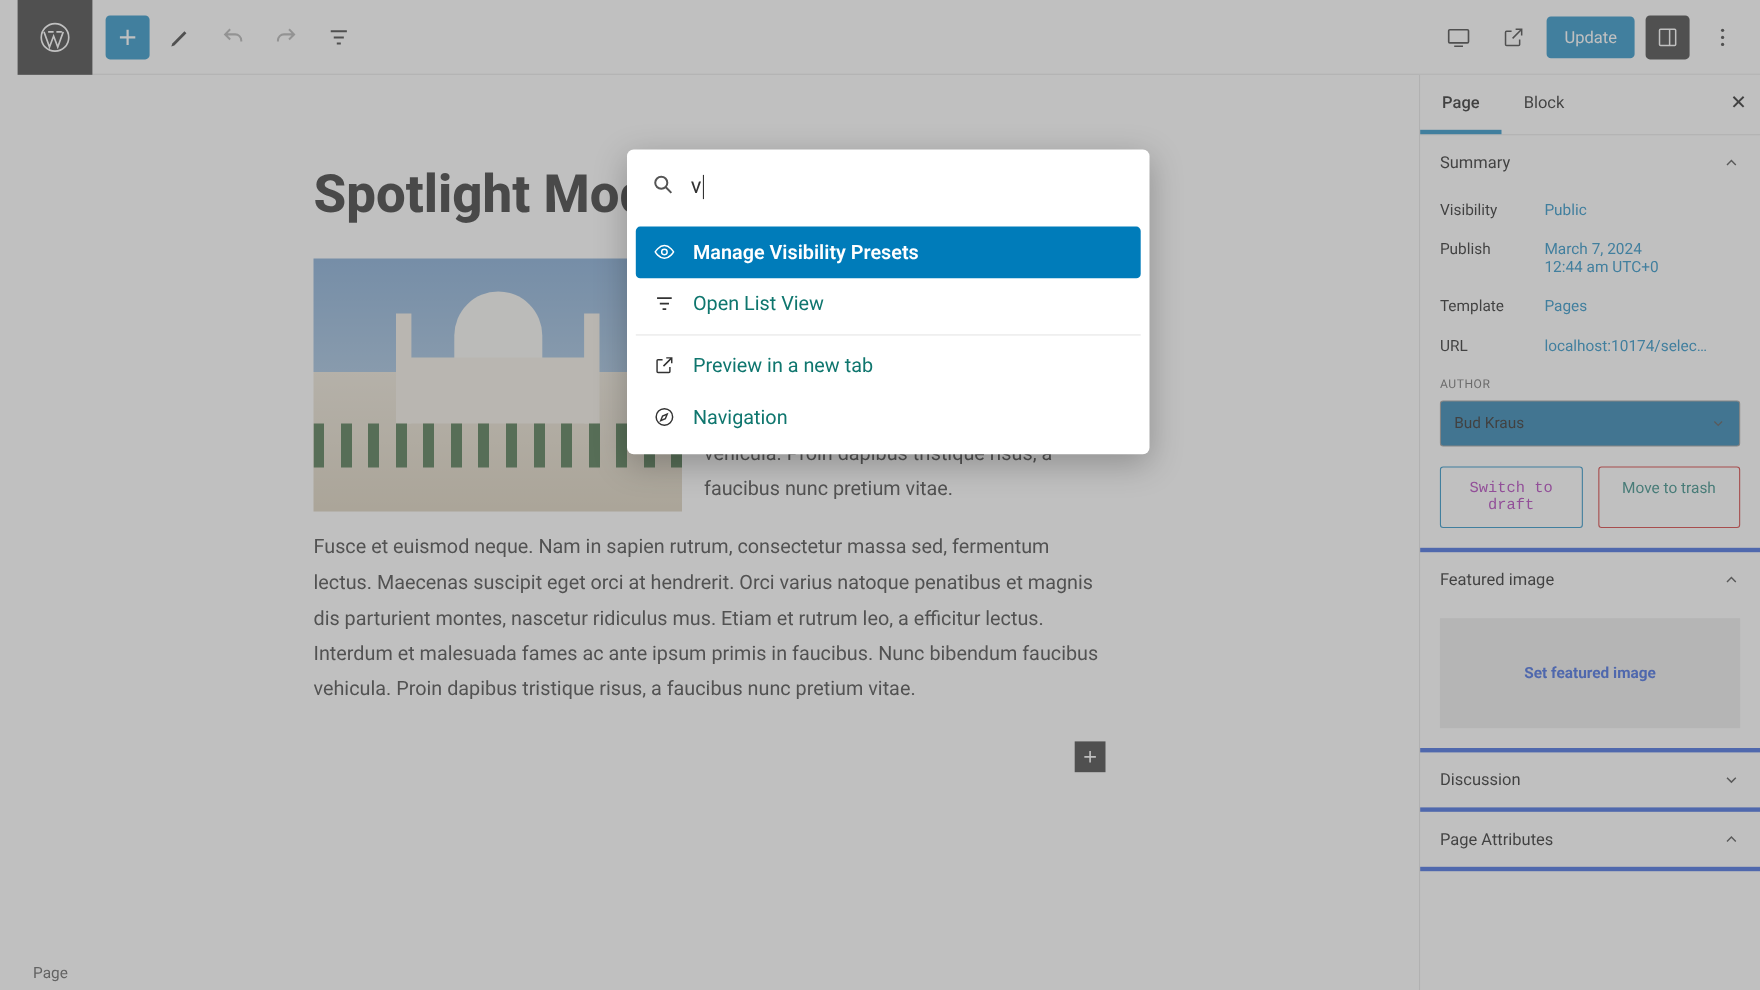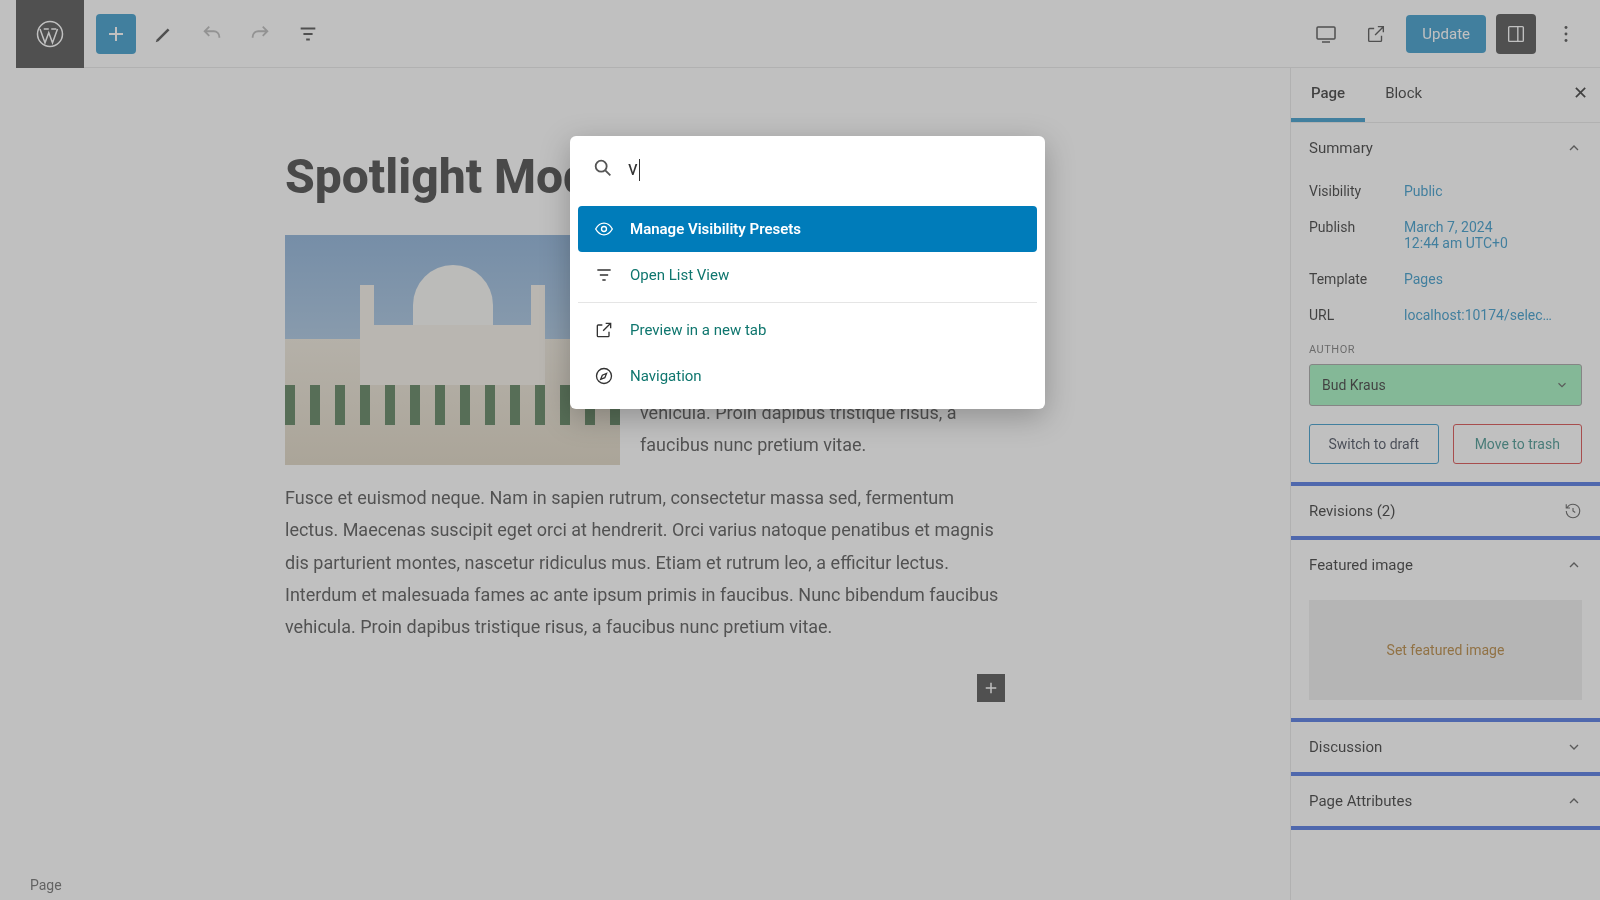--- a/index.html
+++ b/index.html
@@ -30,34 +30,34 @@
 .tab { padding: 16px 20px; font-size: 15px; cursor: pointer; }
 .tab.active { border-bottom: 4px solid #007cba; font-weight: 500; }
 .close-sb { position: absolute; right: 12px; top: 14px; font-size: 18px; cursor: pointer; }
 .panel { border-bottom: 4px solid #1d4ed8; }
 .panel-head { padding: 16px 18px; display: flex; justify-content: space-between; align-items: center; cursor: pointer; font-size: 15px; }
 .panel-body { padding: 0 18px 18px; }
 .row { display: flex; padding: 10px 0; font-size: 14px; }
 .row-label { width: 95px; color: #000000; }
 .row-val { color: #007cba; flex: 1; }
 .author-label { font-size: 11px; letter-spacing: 0.5px; color: #555; margin-top: 10px; margin-bottom: 8px; }
-.select { width: 100%; padding: 12px; border: 1px solid #888; border-radius: 3px; background: #86efac; font-size: 14px; display: flex; justify-content: space-between; align-items: center; }
+.select { width: 100%; padding: 12px; border: 1px solid #888; border-radius: 3px; background: #0369a1; font-size: 14px; display: flex; justify-content: space-between; align-items: center; }
 .btn-row { display: flex; gap: 14px; margin-top: 18px; }
 .btn-outline { flex: 1; padding: 11px 8px; border: 1px solid; border-radius: 3px; text-align: center; font-size: 14px; background: #fff; cursor: pointer; }
-.btn-draft { color: #0f172a; border-color: #007cba; }
+.btn-draft { color: #a21caf; border-color: #007cba; font-family: Liberation Mono, monospace; }
 .btn-trash { color: #0f766e; border-color: #cc1818; }
-.featured { width: 100%; height: 100px; background: #e8e8e8; display: flex; align-items: center; justify-content: center; font-size: 14px; color: #a16207; cursor: pointer; margin-top: 10px; }
+.featured { width: 100%; height: 100px; background: #e8e8e8; display: flex; align-items: center; justify-content: center; font-size: 14px; color: #1d4ed8; cursor: pointer; margin-top: 10px; font-weight: bold; }
 .footer { position: absolute; bottom: 0; left: 0; height: 30px; display: flex; align-items: center; padding: 0 30px; font-size: 14px; color: #444; z-index: 0; }
 
 .palette { position: absolute; top: 136px; left: 570px; width: 475px; background: #fff; border-radius: 6px; box-shadow: 0 8px 30px rgba(0,0,0,0.25); z-index: 10; overflow: hidden; }
 .palette-search { display: flex; align-items: center; padding: 20px 22px; gap: 14px; border-bottom: 1px solid transparent; }
 .cursor-blink { display:inline-block; width:1px; height:22px; background:#333; margin-left:1px; animation: blink 1s infinite; vertical-align: middle; }
 @keyframes blink { 50% { opacity: 0; } }
 .palette-list { padding: 4px 8px 10px; }
-.palette-item { display: flex; align-items: center; gap: 16px; padding: 13px 16px; border-radius: 4px; cursor: pointer; font-size: 15px; }
+.palette-item { display: flex; align-items: center; gap: 16px; padding: 13px 16px; border-radius: 4px; cursor: pointer; font-size: 18px; }
 .palette-item.sel { background: #007cba; color: #fff; font-weight: 600; }
 .palette-item:not(.sel) { color: #0f766e; }
 .palette-divider { height: 1px; background: #e5e5e5; margin: 4px 0; }
 .pi-icon { width: 20px; height: 20px; flex-shrink: 0; display: flex; align-items: center; justify-content: center; }
 svg { display: block; }
 </style>
 </head>
 <body>
 
 <div class="toolbar">
@@ -187,30 +187,20 @@
           </span>
       </div>
       <div class="btn-row">
         <div class="btn-outline btn-draft">Switch to draft</div>
         <div class="btn-outline btn-trash">Move to trash</div>
       </div>
     </div>
   </div>
   <div class="panel">
     <div class="panel-head">
-      <span>Revisions (2)</span>
-      <span>
-          <svg width="18" height="18" viewBox="0 0 24 24" fill="none" stroke="#333" stroke-width="1.5">
-            <path d="M3 12a9 9 0 109-9 9 9 0 00-8 5M3 3v5h5M12 8v4l3 2"></path>
-          </svg>
-        </span>
-    </div>
-  </div>
-  <div class="panel">
-    <div class="panel-head">
       <span>Featured image</span>
       <span>
           <svg width="16" height="16" viewBox="0 0 24 24" fill="none" stroke="#333" stroke-width="2">
             <path d="M6 15l6-6 6 6"></path>
           </svg>
         </span>
     </div>
     <div class="panel-body">
       <div class="featured">Set featured image</div>
     </div>

